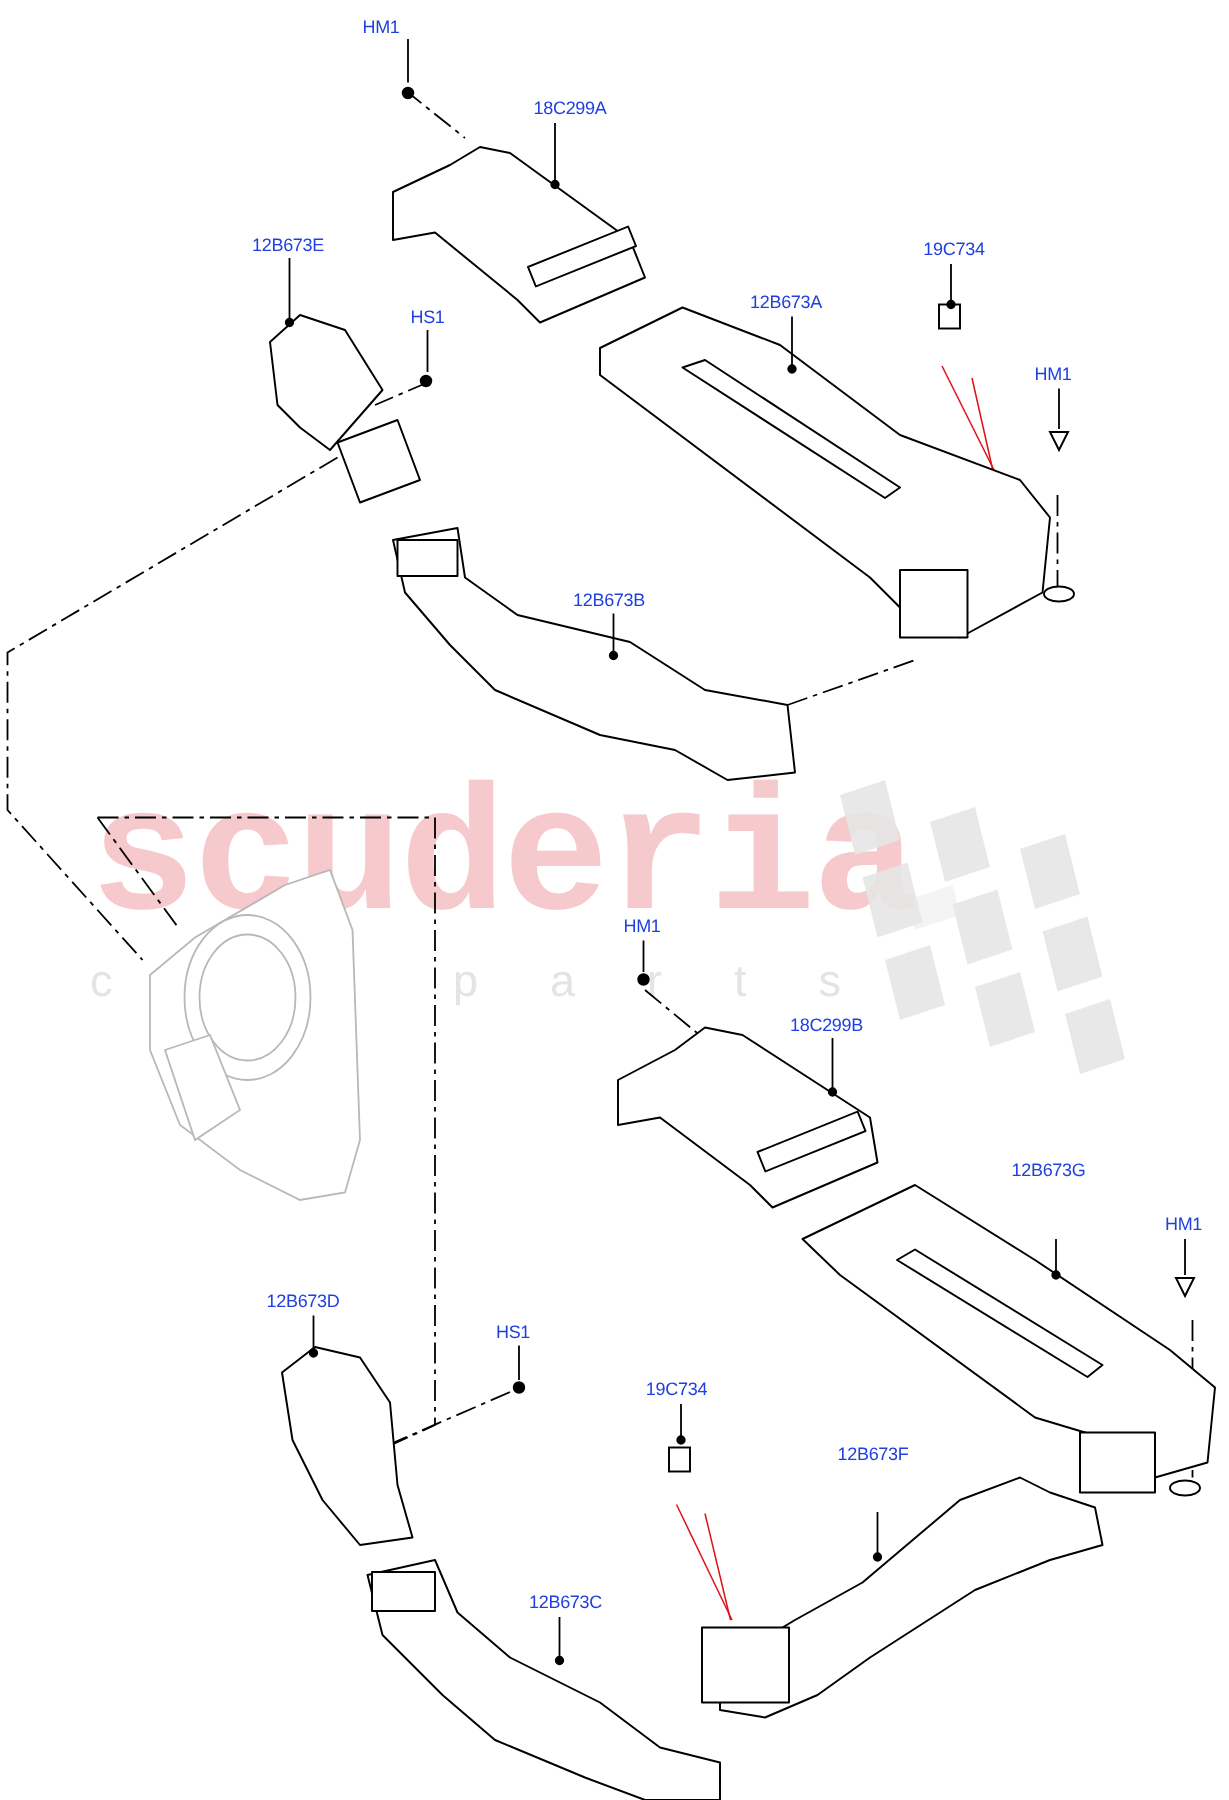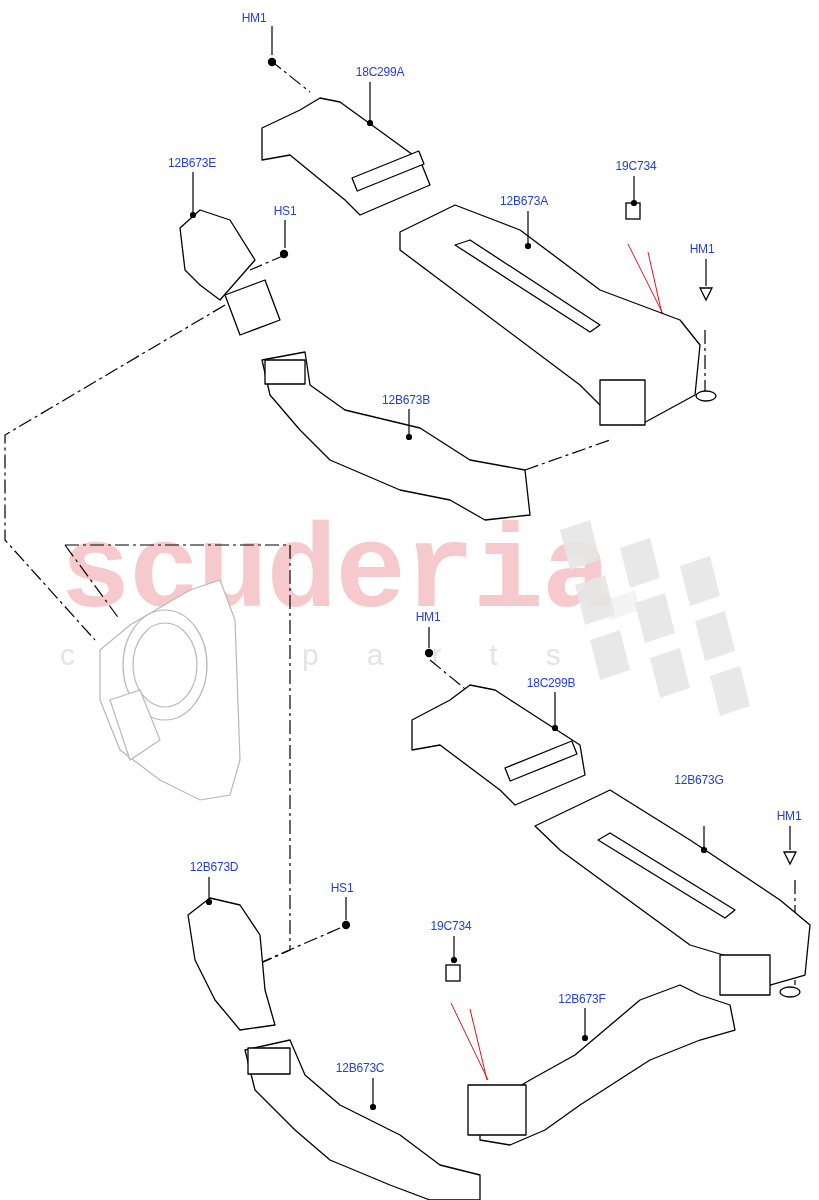--- a/index.html
+++ b/index.html
@@ -138,18 +138,18 @@
   <div class="lbl" style="left:192px;top:155px">12B673E</div>
   <div class="lbl" style="left:636px;top:158px">19C734</div>
   <div class="lbl" style="left:285px;top:203px">HS1</div>
   <div class="lbl" style="left:524px;top:193px">12B673A</div>
   <div class="lbl" style="left:702px;top:241px">HM1</div>
   <div class="lbl" style="left:406px;top:392px">12B673B</div>
   <div class="lbl" style="left:428px;top:609px">HM1</div>
   <div class="lbl" style="left:551px;top:675px">18C299B</div>
   <div class="lbl" style="left:699px;top:772px">12B673G</div>
   <div class="lbl" style="left:789px;top:808px">HM1</div>
-  <div class="lbl" style="left:214px;top:859px">12B673D</div>
+  <div class="lbl" style="left:202px;top:859px">12B673D</div>
   <div class="lbl" style="left:342px;top:880px">HS1</div>
   <div class="lbl" style="left:451px;top:918px">19C734</div>
-  <div class="lbl" style="left:582px;top:991px">12B673F</div>
-  <div class="lbl" style="left:360px;top:1060px">12B673C</div>
+  <div class="lbl" style="left:582px;top:961px">12B673F</div>
+  <div class="lbl" style="left:377px;top:1060px">12B673C</div>
 </div>
 
 </body></html>

